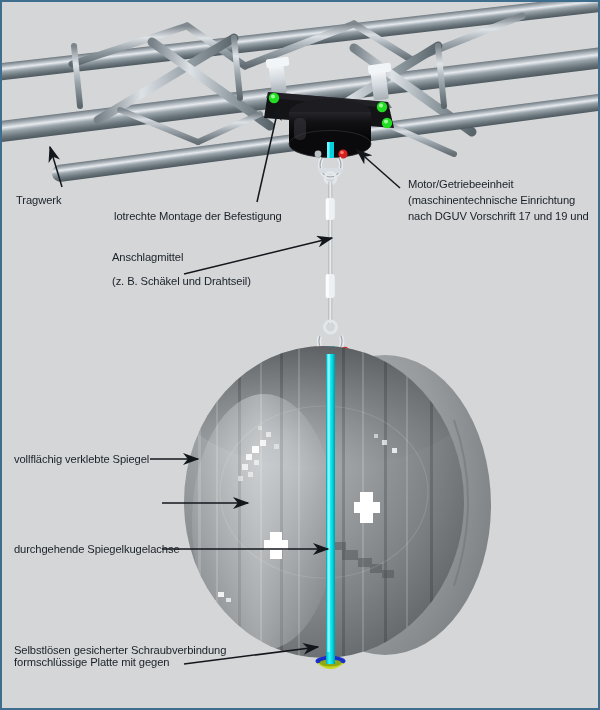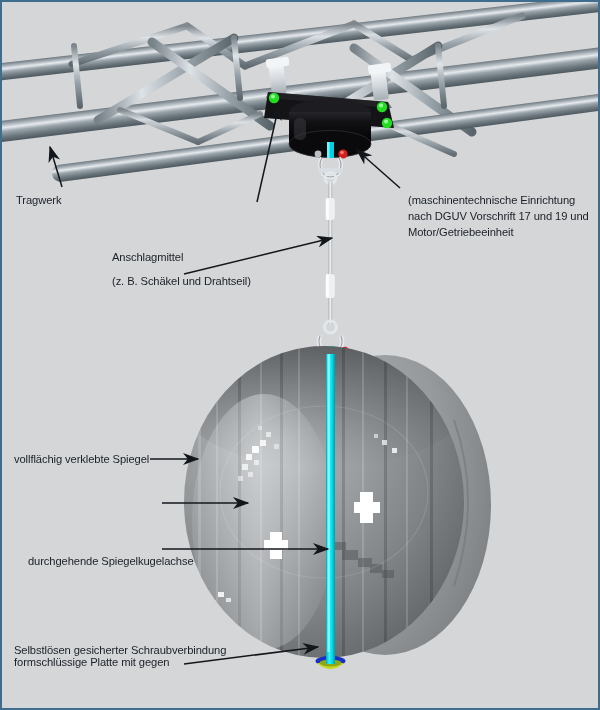--- a/index.html
+++ b/index.html
@@ -292,27 +292,28 @@
       <path d="M182,272 L330,236"></path>
       <path d="M398,186 L355,148"></path>
       <path d="M148,457 L196,457"></path>
       <path name="k" d="M160,501 L246,501"></path>
       <path d="M160,547 L326,547"></path>
       <path d="M182,662 L316,645"></path>
     </g>
   </svg>
 
   <div class="lbl" style="left:14px;  top:191px;">Tragwerk</div>
+  <div class="lbl" style="left:112px; top:207px;">lotrechte Montage der Befestigung</div>
 
   <div class="lbl" style="left:110px; top:248px;">Anschlagmittel</div>
   <div class="lbl" style="left:110px; top:272px;">(z. B. Schäkel und Drahtseil)</div>
 
-  <div class="lbl" style="left:406px; top:175px;margin-top:48px;">Motor/Getriebeeinheit</div>
+  <div class="lbl" style="left:406px; top:175px;">Motor/Getriebeeinheit</div>
   <div class="lbl" style="left:406px; top:191px;">(maschinentechnische Einrichtung</div>
   <div class="lbl" style="left:406px; top:207px;">nach DGUV Vorschrift 17 und 19 und</div>
 
   <div class="lbl" style="left:12px;  top:450px;">vollflächig verklebte Spiegel</div>
-  <div class="lbl" style="left:12px;  top:552px;margin-left:14px;">durchgehende Spiegelkugelachse</div>
+  <div class="lbl" style="left:12px;  top:540px;">durchgehende Spiegelkugelachse</div>
 
   <div class="lbl" style="left:12px;  top:653px;">formschlüssige Platte mit gegen</div>
   <div class="lbl" style="left:12px;  top:641px;">Selbstlösen gesicherter Schraubverbindung</div>
 
 </div>
 
 </body></html>

